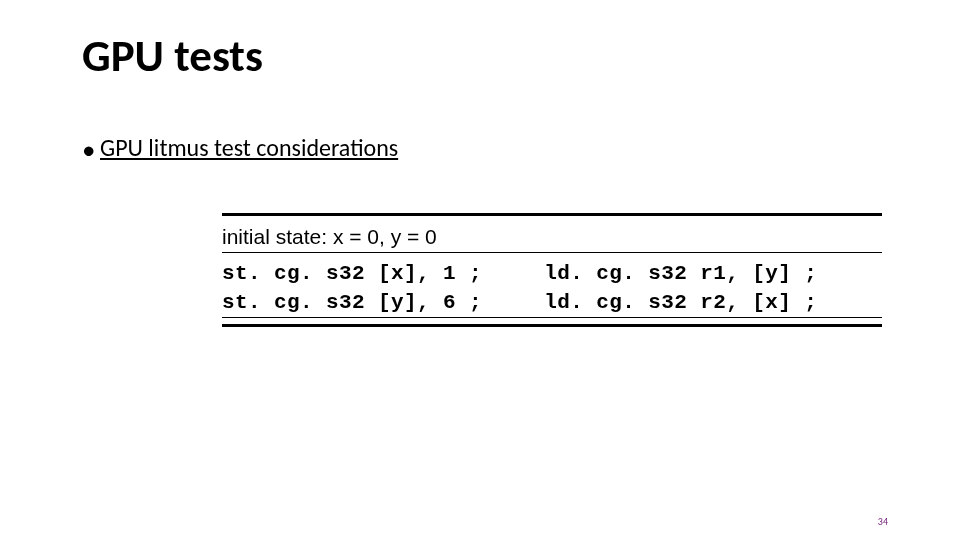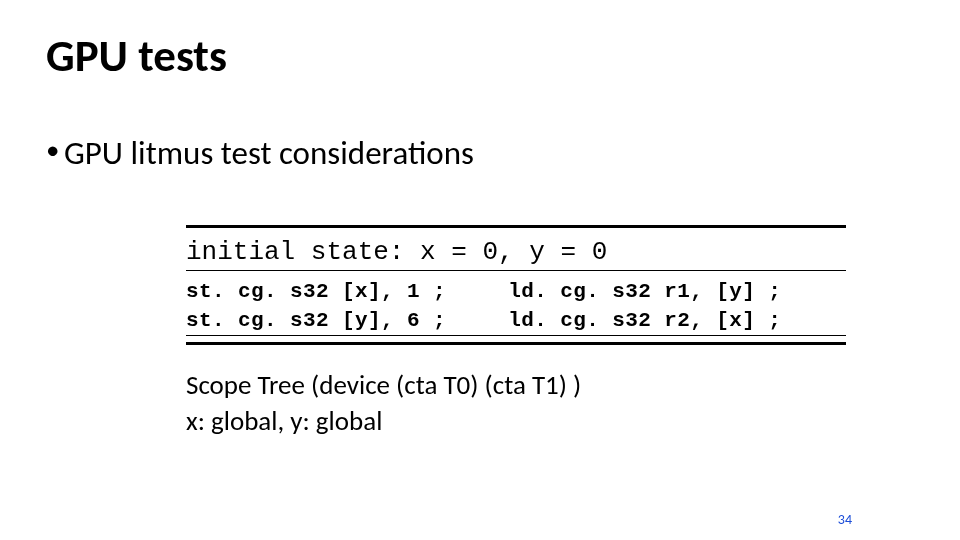--- a/index.html
+++ b/index.html
@@ -12,37 +12,39 @@
     color: #000;
     position: relative;
     overflow: hidden;
   }
   .slide {
     box-sizing: border-box;
     width: 872px;
     height: 540px;
     padding: 32px 46px 20px 46px;
     position: relative;
+    margin-left: 36px;
   }
   .title {
     font-size: 45px;
     font-weight: 700;
     margin: 0 0 54px 0;
     line-height: 1.05;
   }
   .bullets {
     margin: 0;
     padding: 0;
     list-style: none;
   }
   .bullets li {
-    font-size: 33px;
+    font-size: 24px;
     line-height: 1.25;
     position: relative;
     padding-left: 18px;
+    text-decoration: underline;
   }
   .bullets li::before {
     content: "•";
     position: absolute;
     left: 0;
     top: 0;
     font-size: 27px;
   }
   .figure-wrap {
     margin: 50px 0 0 140px;
@@ -55,35 +57,35 @@
     font-size: 21px;
     color: #000;
   }
   .ltable td {
     padding: 3px 8px 3px 0;
     vertical-align: top;
     white-space: nowrap;
   }
   .hr-heavy td { border-top: 3px solid #000; }
   .hr-light td { border-top: 1px solid #000; }
-  .serif { font-family: Liberation Mono, monospace; font-size: 26px; }
+  .serif { font-family: Liberation Sans, sans-serif; font-size: 21px; }
   .codecell { letter-spacing: 0.4px; font-weight: bold; }
   .caption {
     margin: 16px 0 0 0;
     font-family: "Calibri", "Segoe UI", Arial, sans-serif;
     font-size: 27px;
     line-height: 1.35;
   }
   .caption .line2 { display:block; }
   .pagenum {
     position: absolute;
     right: 20px;
     bottom: 12px;
-    font-size: 14px;
-    color: #1d4ed8;
+    font-size: 10px;
+    color: #701a75;
     font-family: "Calibri", "Segoe UI", Arial, sans-serif;
   }
 </style>
 </head>
 <body>
 
 <div class="slide">
 
   <h1 class="title">GPU tests</h1>
 
@@ -113,21 +115,17 @@
       </tr>
       <tr class="hr-light">
             <td colspan="2"></td>
           </tr>
       <tr class="hr-heavy">
             <td colspan="2"></td>
           </tr>
     </tbody>
       </table>
 
-    <div class="caption">
-      <span>Scope Tree (device (cta T0) (cta T1) )</span>
-      <span class="line2">x: global, y: global</span>
-    </div>
   </div>
 
   <div class="pagenum">34</div>
 
 </div>
 
 </body></html>

